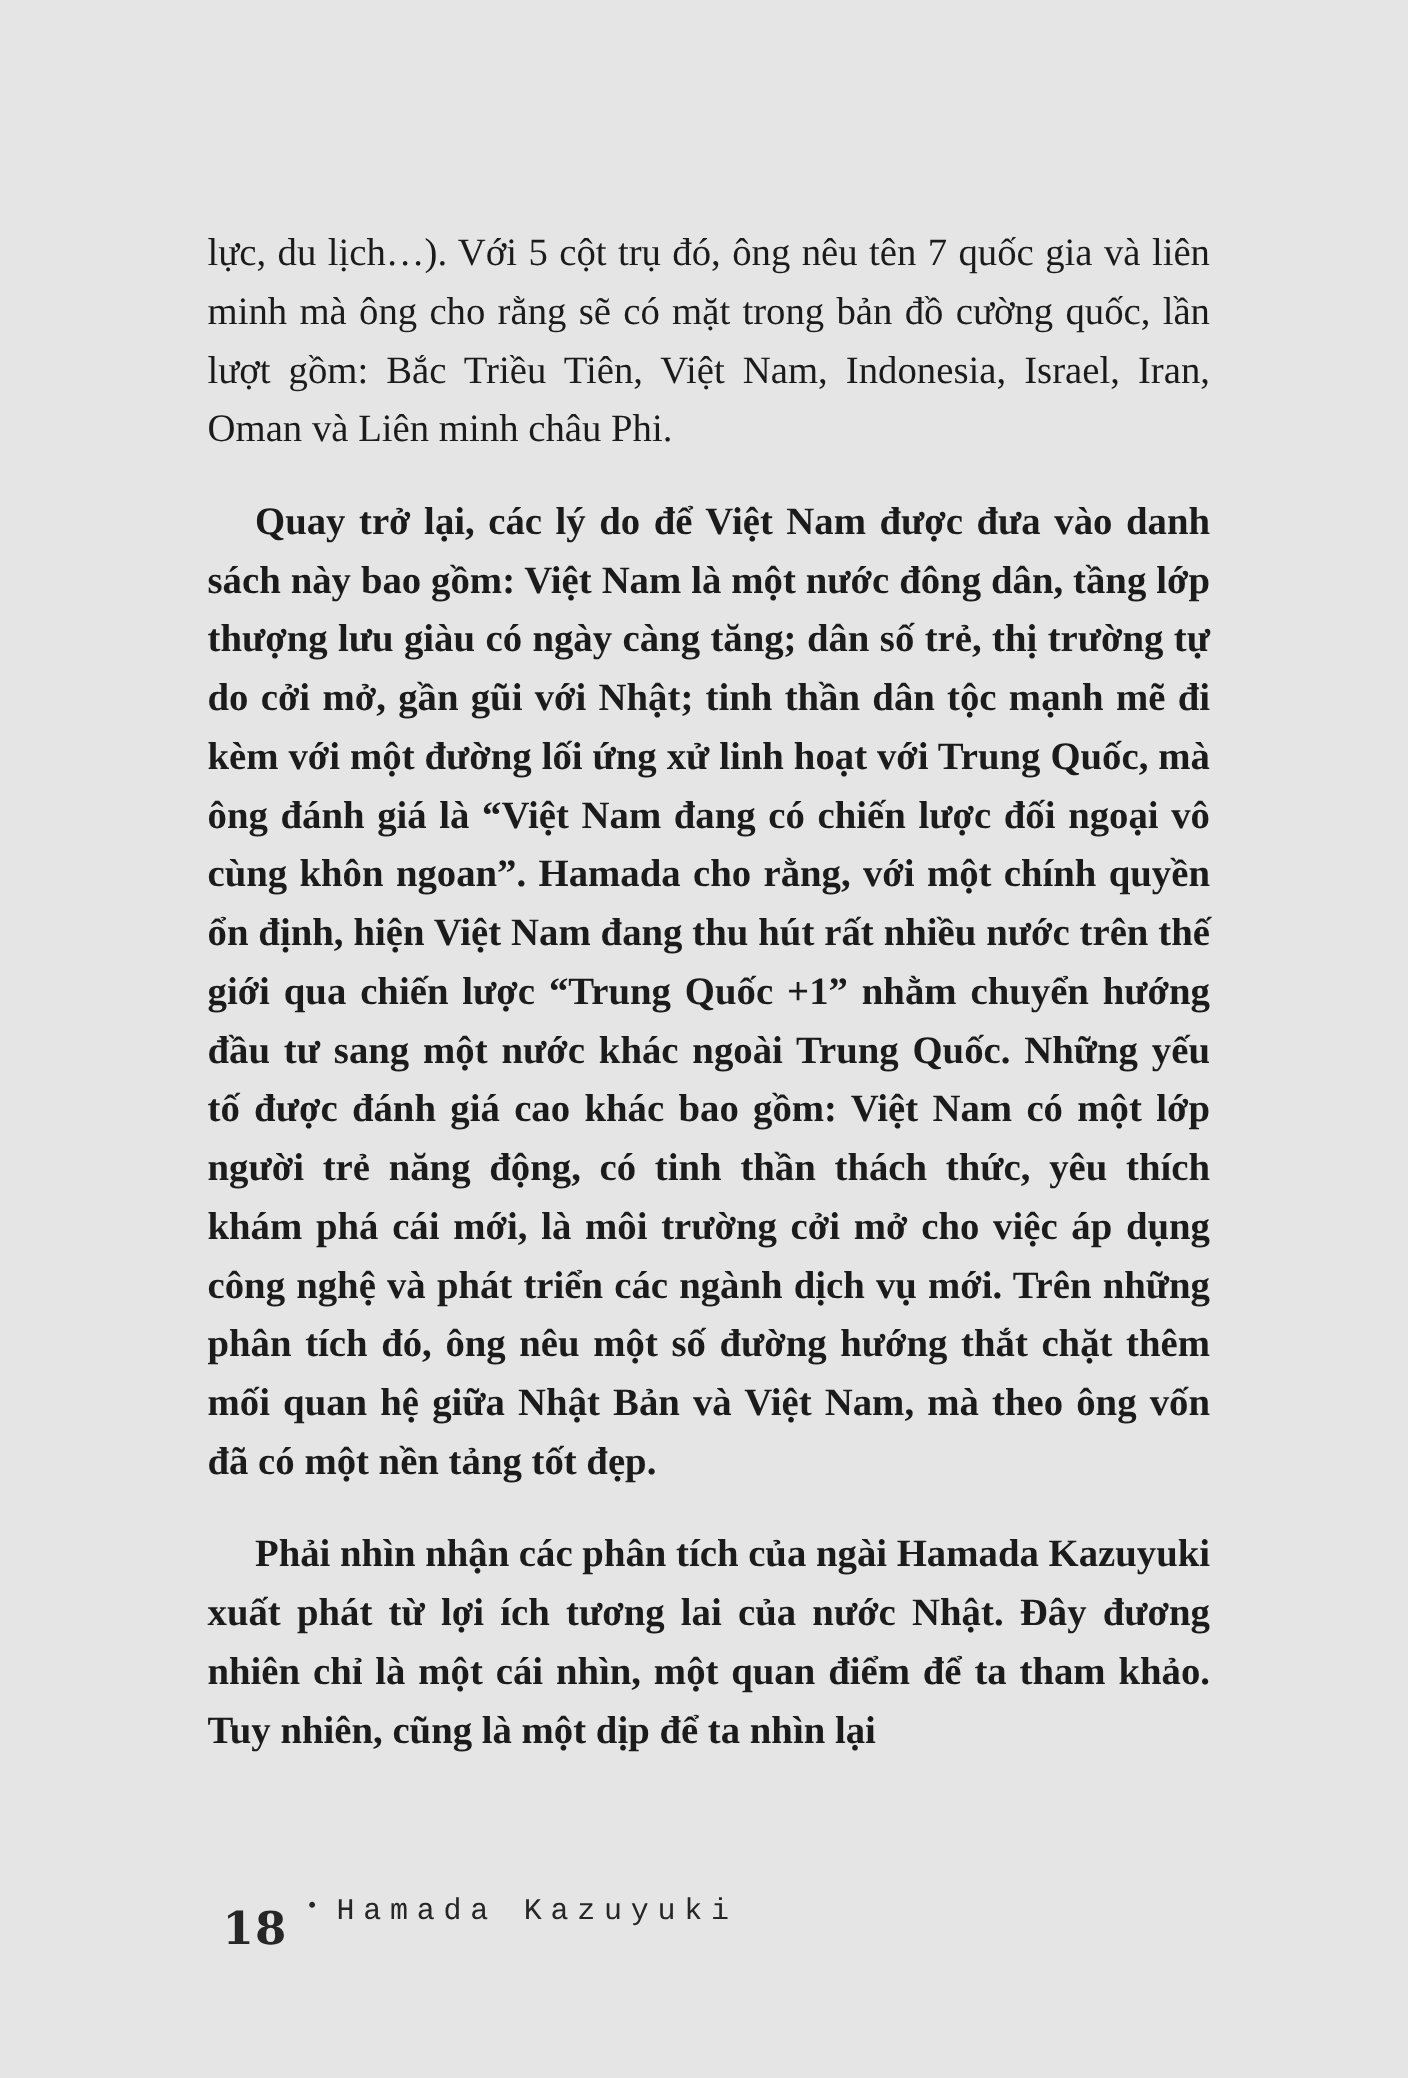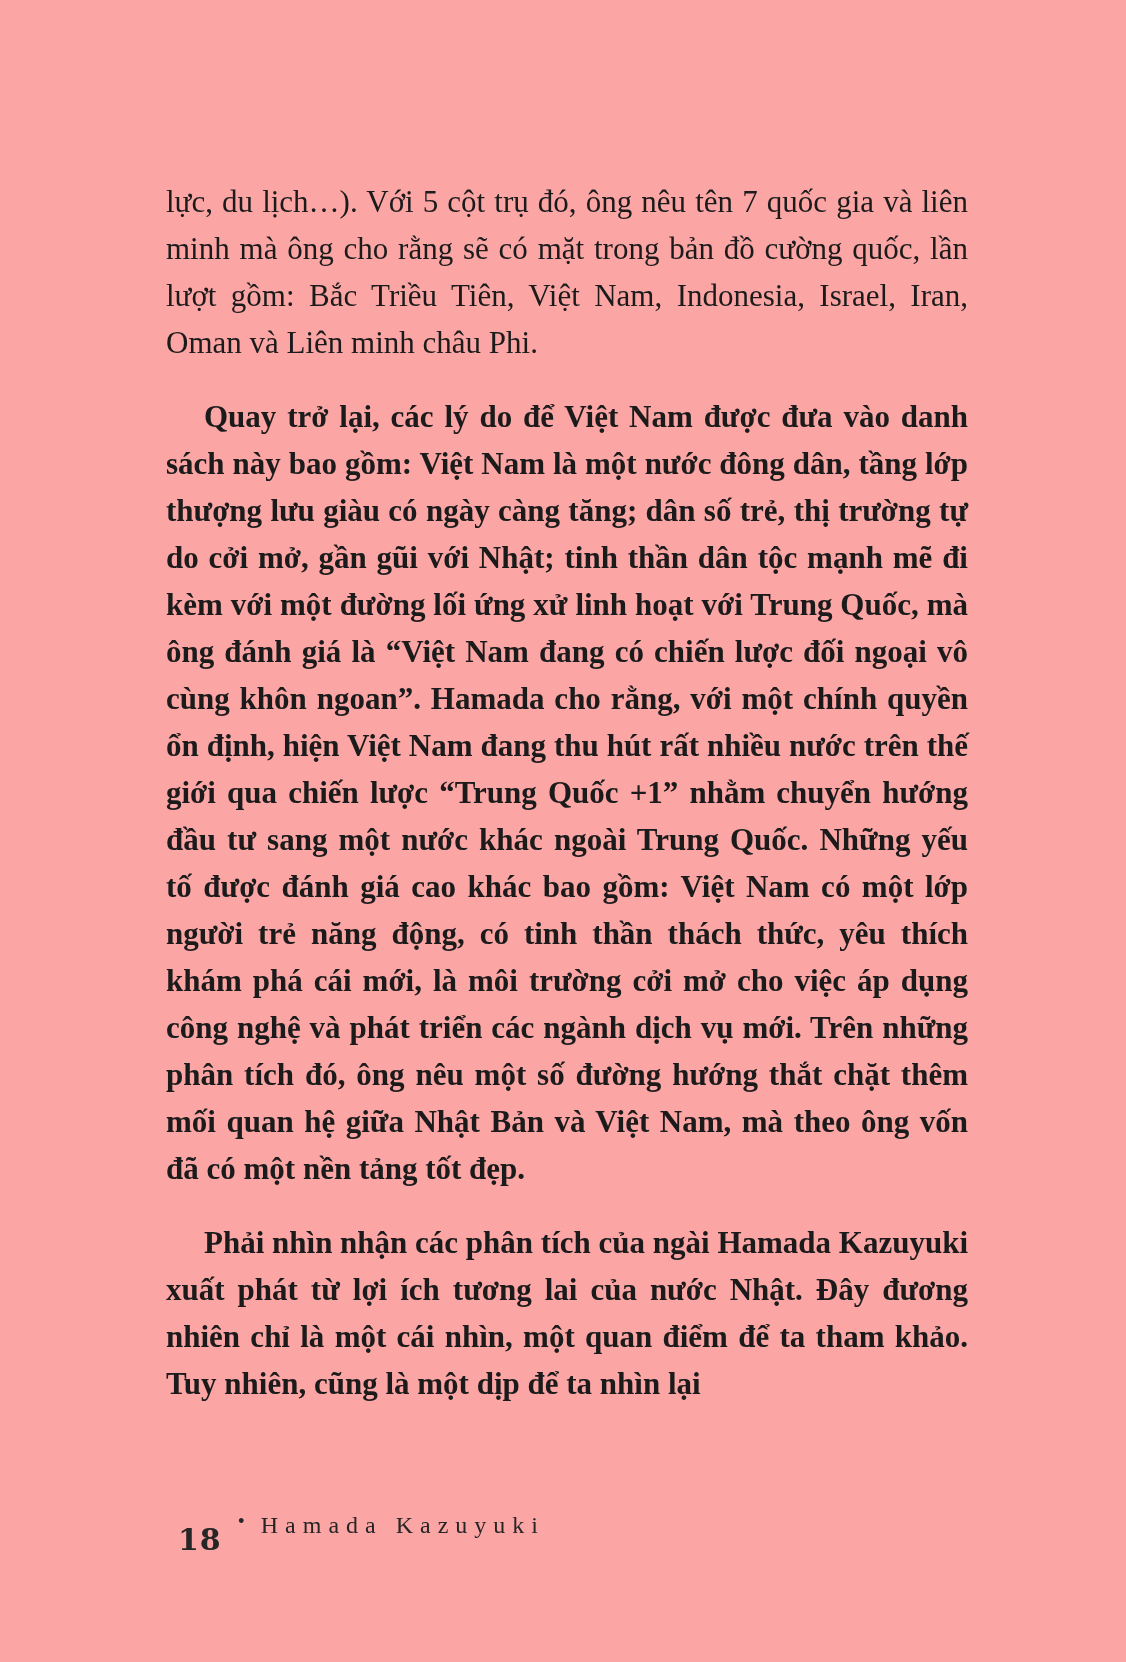--- a/index.html
+++ b/index.html
@@ -4,21 +4,21 @@
 <style>
   html, body {
     margin: 0;
     padding: 0;
     background: #ffffff;
   }
   .page {
     position: relative;
     width: 1126px;
     height: 1662px;
-    background: #fca5a5;
+    background: #e5e5e5;
     overflow: hidden;
     font-family: "Liberation Serif", serif;
     color: #1b1b1b;
   }
   .content {
     position: absolute;
     left: 166px;
     top: 178px;
     width: 802px;
     font-size: 31px;
@@ -38,32 +38,32 @@
     left: 178px;
     top: 1482px;
     display: flex;
     align-items: center;
     gap: 16px;
     color: #262626;
   }
   .page-number {
     font-family: "DejaVu Serif", serif;
     font-weight: bold;
-    font-size: 30px;
+    font-size: 36px;
     letter-spacing: 1px;
     margin-top: 40px;
   }
   .footer-sep {
     font-size: 20px;
     line-height: 1;
     position: relative;
     top: 1px;
   }
   .running-title {
-    font-family: Liberation Serif, serif;
+    font-family: Liberation Mono, monospace;
     font-size: 24px;
     letter-spacing: 7px;
     margin-top: 12px;
   }
 </style>
 </head>
 <body>
 
 <div class="page">
 

